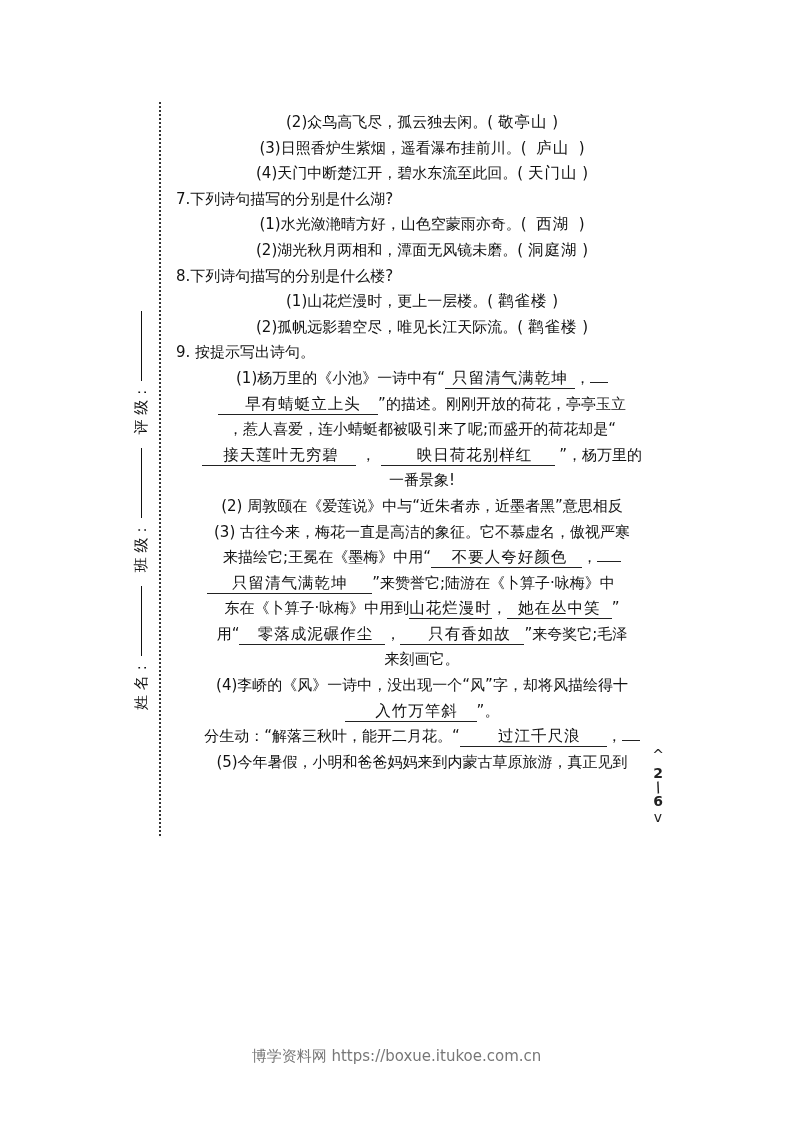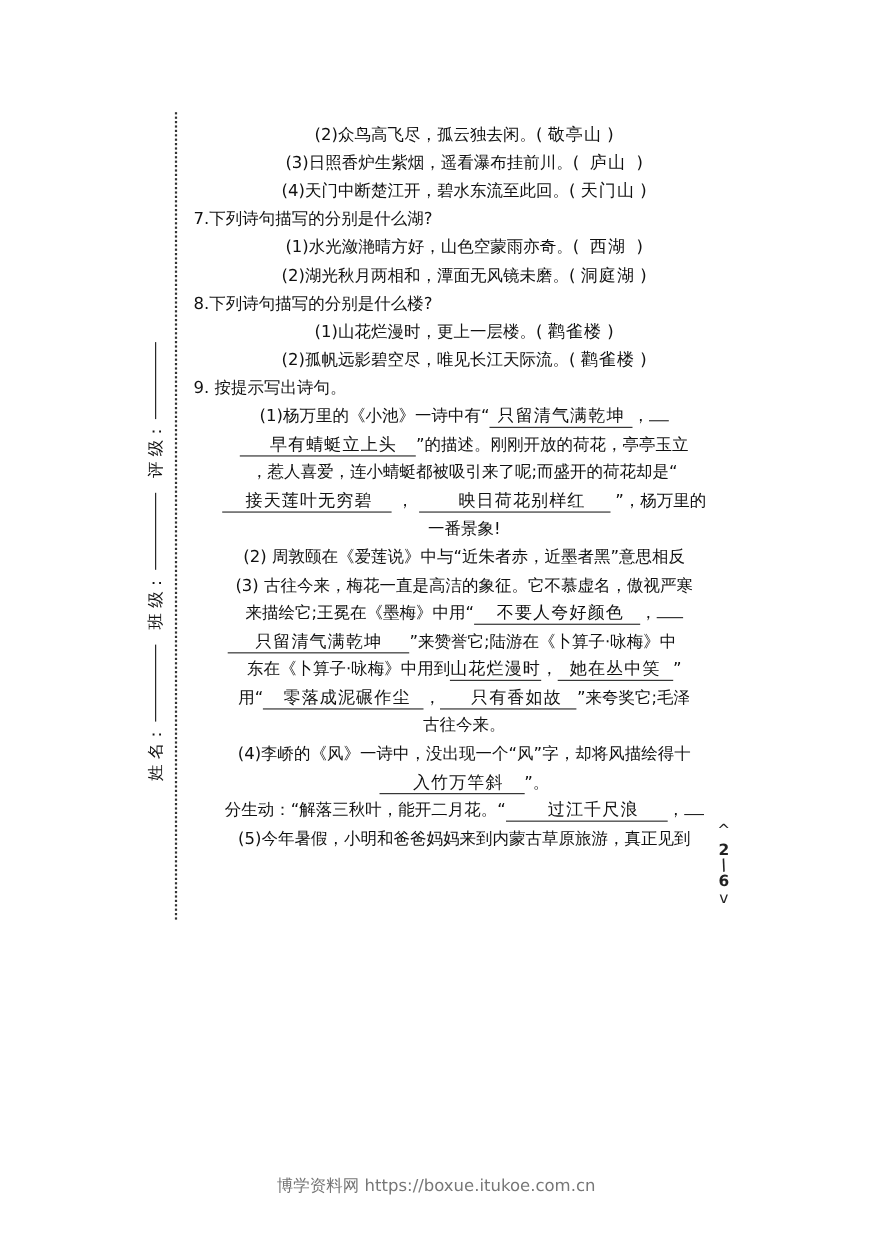--- a/index.html
+++ b/index.html
@@ -38,21 +38,21 @@
   }
   .u { border-bottom: 1.2px solid #222; display: inline-block; line-height: 20px; }
   .page-ind {
     position: absolute; left: 648px; top: 748px; width: 20px;
     text-align: center; font-size: 14px; font-weight: bold; color: #222;
   }
   .page-ind .chev { font-weight: normal; font-size: 14px; line-height: 14px; height: 16px; }
   .page-ind .num { line-height: 18px; }
   .page-ind .slash { line-height: 10px; height: 10px; transform: rotate(-20deg); }
   .footer {
-    position: absolute; left: 0; top: 1069px; width: 793px; text-align: center;
+    position: absolute; left: 0; top: 1047px; width: 793px; text-align: center;
     font-size: 15px; color: #777;
   }
 </style>
 </head>
 <body>
 
 <div class="margin-line"></div>
 
 <div class="side-labels">
   <div class="inner">
@@ -143,21 +143,21 @@
     </div>
     <div class="line" style="margin-left:-22px">
       <span class="u ans" style="width:165px">只留清气满乾坤</span><span>”来赞誉它;陆游在《卜算子·咏梅》中</span>
     </div>
     <div class="line">
       <span>东在《卜算子·咏梅》中用到</span><span class="u ans">山花烂漫时</span><span>，</span><span class="u ans" style="width:105px">她在丛中笑</span><span>”</span>
     </div>
     <div class="line">
       <span>用“</span><span class="u ans" style="width:140px;padding-left:6px">零落成泥碾作尘</span><span>，</span><span class="u ans" style="width:110px;padding-left:14px">只有香如故</span><span>”来夸奖它;毛泽</span>
     </div>
-    <div class="line">古往今来。</div>
+    <div class="line">来刻画它。</div>
   </div>
 
   <div class="ind">
     <div class="line">(4)李峤的《风》一诗中，没出现一个“风”字，却将风描绘得十</div>
     <div class="line">
       <span class="u ans" style="width:120px;padding-left:12px">入竹万竿斜</span><span>”。</span>
     </div>
     <div class="line">
       <span>分生动：“解落三秋叶，能开二月花。“</span><span class="u ans" style="width:135px;padding-left:12px">过江千尺浪</span><span>，</span><span class="u" style="width:18px"></span>
     </div>

